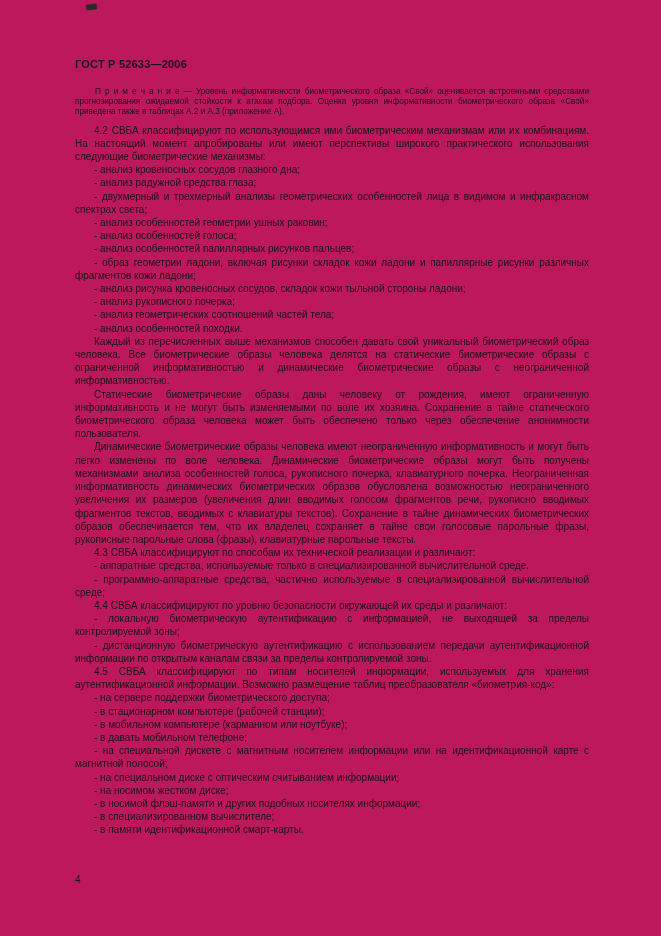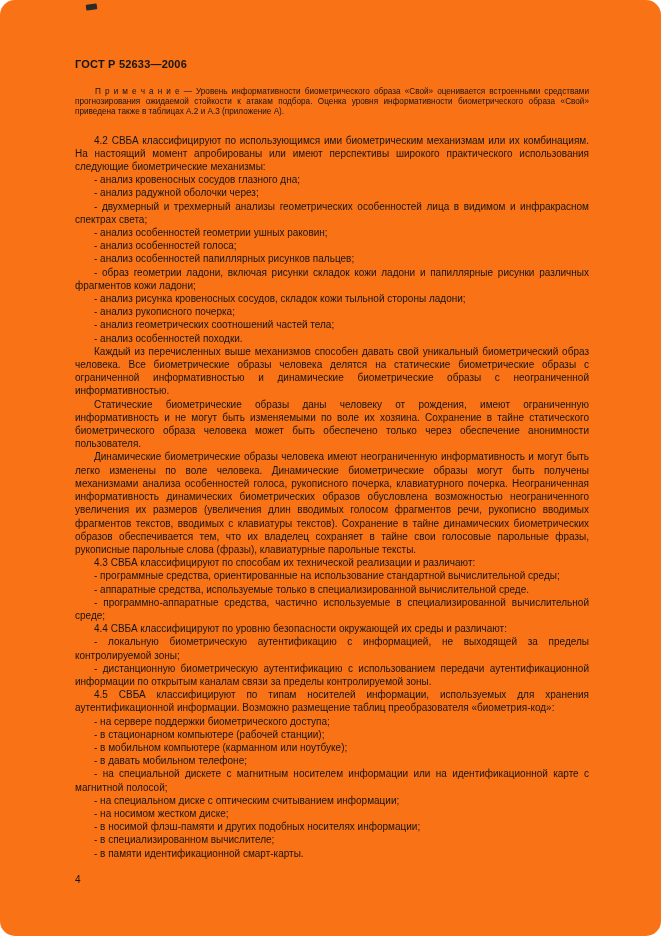--- a/index.html
+++ b/index.html
@@ -4,27 +4,26 @@
 <style>
   html, body {
     margin: 0;
     padding: 0;
     background: #ffffff;
   }
   .page {
     position: relative;
     width: 661px;
     height: 936px;
-    background: #f97316;
+    background: #be185d;
     box-sizing: border-box;
     padding: 58px 72px 0 75px;
     font-family: "Liberation Sans", "DejaVu Sans", sans-serif;
     color: #141414;
     overflow: hidden;
-    border-radius: 15px;
   }
   .scan-artifact {
     position: absolute;
     top: 4px;
     left: 86px;
     width: 11px;
     height: 6px;
     background: #2a2a2a;
     transform: rotate(-8deg);
     border-radius: 1px;
@@ -33,21 +32,21 @@
     font-size: 11px;
     font-weight: bold;
     letter-spacing: 0.2px;
     margin-bottom: 17px;
   }
   .note {
     font-size: 8.2px;
     line-height: 10.2px;
     text-align: justify;
     text-indent: 20px;
-    margin: 0 0 16px 0;
+    margin: 0 0 6px 0;
   }
   .content-blocks p.block {
     font-size: 10px;
     line-height: 13.2px;
     text-align: justify;
     text-indent: 19px;
     margin: 0;
   }
   .page-number {
     position: absolute;
@@ -62,35 +61,34 @@
 <div class="page">
   <div class="scan-artifact"></div>
 
   <div class="doc-header">ГОСТ Р 52633—2006</div>
 
   <p class="note">П р и м е ч а н и е — Уровень информативности биометрического образа «Свой» оценивается встроенными средствами прогнозирования ожидаемой стойкости к атакам подбора. Оценка уровня информативности биометрического образа «Свой» приведена также в таблицах А.2 и А.3 (приложение А).</p>
 
   <div class="content-blocks">
       <p class="block paragraph">4.2 СВБА классифицируют по использующимся ими биометрическим механизмам или их комбинациям. На настоящий момент апробированы или имеют перспективы широкого практического использования следующие биометрические механизмы:</p>
       <p class="block list-item">- анализ кровеносных сосудов глазного дна;</p>
-      <p class="block list-item">- анализ радужной оболочки через;</p>
+      <p class="block list-item">- анализ радужной средства глаза;</p>
       <p class="block list-item">- двухмерный и трехмерный анализы геометрических особенностей лица в видимом и инфракрасном спектрах света;</p>
       <p class="block list-item">- анализ особенностей геометрии ушных раковин;</p>
       <p class="block list-item">- анализ особенностей голоса;</p>
       <p class="block list-item">- анализ особенностей папиллярных рисунков пальцев;</p>
       <p class="block list-item">- образ геометрии ладони, включая рисунки складок кожи ладони и папиллярные рисунки различных фрагментов кожи ладони;</p>
       <p class="block list-item">- анализ рисунка кровеносных сосудов, складок кожи тыльной стороны ладони;</p>
       <p class="block list-item">- анализ рукописного почерка;</p>
       <p class="block list-item">- анализ геометрических соотношений частей тела;</p>
       <p class="block list-item">- анализ особенностей походки.</p>
       <p class="block paragraph">Каждый из перечисленных выше механизмов способен давать свой уникальный биометрический образ человека. Все биометрические образы человека делятся на статические биометрические образы с ограниченной информативностью и динамические биометрические образы с неограниченной информативностью.</p>
       <p class="block paragraph">Статические биометрические образы даны человеку от рождения, имеют ограниченную информативность и не могут быть изменяемыми по воле их хозяина. Сохранение в тайне статического биометрического образа человека может быть обеспечено только через обеспечение анонимности пользователя.</p>
       <p class="block paragraph">Динамические биометрические образы человека имеют неограниченную информативность и могут быть легко изменены по воле человека. Динамические биометрические образы могут быть получены механизмами анализа особенностей голоса, рукописного почерка, клавиатурного почерка. Неограниченная информативность динамических биометрических образов обусловлена возможностью неограниченного увеличения их размеров (увеличения длин вводимых голосом фрагментов речи, рукописно вводимых фрагментов текстов, вводимых с клавиатуры текстов). Сохранение в тайне динамических биометрических образов обеспечивается тем, что их владелец сохраняет в тайне свои голосовые парольные фразы, рукописные парольные слова (фразы), клавиатурные парольные тексты.</p>
       <p class="block paragraph">4.3 СВБА классифицируют по способам их технической реализации и различают:</p>
-      <p class="block list-item">- программные средства, ориентированные на использование стандартной вычислительной среды;</p>
       <p class="block list-item">- аппаратные средства, используемые только в специализированной вычислительной среде.</p>
       <p class="block list-item">- программно-аппаратные средства, частично используемые в специализированной вычислительной среде;</p>
       <p class="block paragraph">4.4 СВБА классифицируют по уровню безопасности окружающей их среды и различают:</p>
       <p class="block list-item">- локальную биометрическую аутентификацию с информацией, не выходящей за пределы контролируемой зоны;</p>
       <p class="block list-item">- дистанционную биометрическую аутентификацию с использованием передачи аутентификационной информации по открытым каналам связи за пределы контролируемой зоны.</p>
       <p class="block paragraph">4.5 СВБА классифицируют по типам носителей информации, используемых для хранения аутентификационной информации. Возможно размещение таблиц преобразователя «биометрия-код»:</p>
       <p class="block list-item">- на сервере поддержки биометрического доступа;</p>
       <p class="block list-item">- в стационарном компьютере (рабочей станции);</p>
       <p class="block list-item">- в мобильном компьютере (карманном или ноутбуке);</p>
       <p class="block list-item">- в давать мобильном телефоне;</p>

